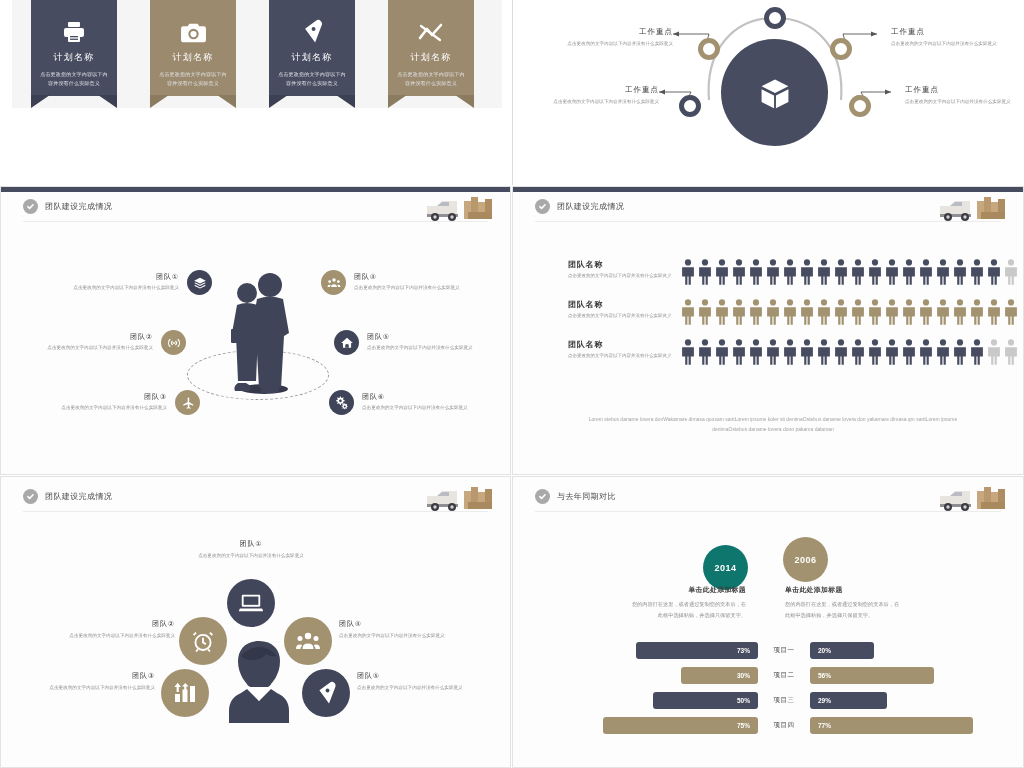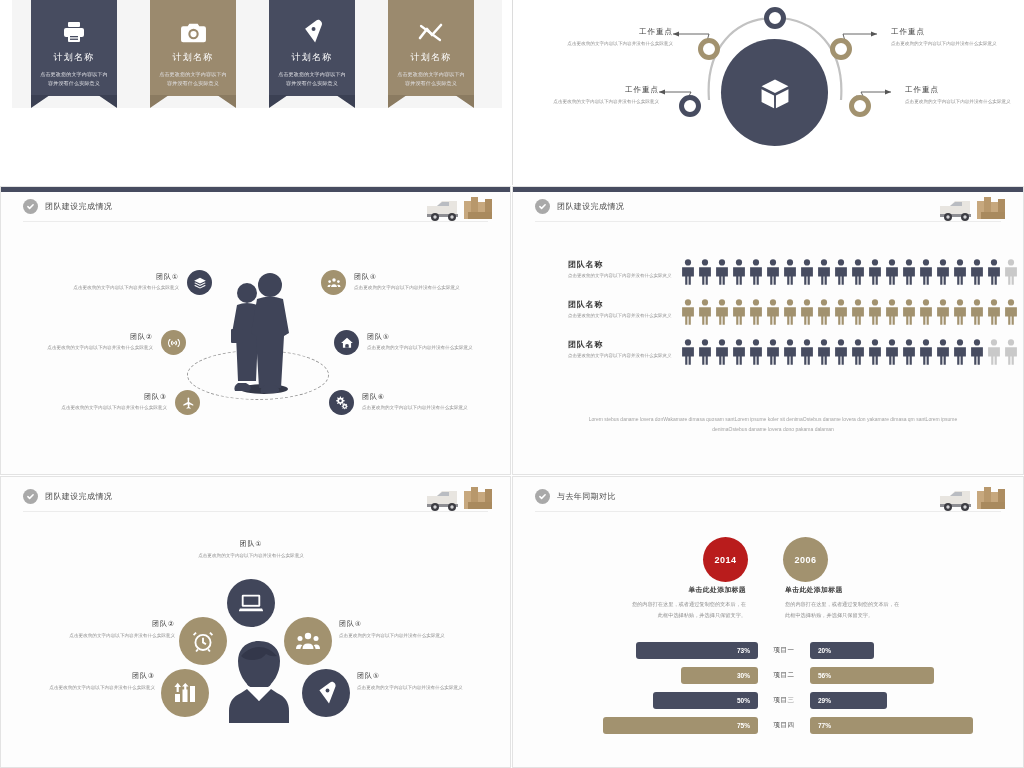--- a/index.html
+++ b/index.html
@@ -138,21 +138,21 @@
   .hl-r1  { left:338px; top:142px; text-align:left; }
   .hl-l2  { left:22px;  top:194px; text-align:right; }
   .hl-r2  { left:356px; top:194px; text-align:left; }
 
   
   .ycirc {
     position:absolute; width:45px; height:45px; border-radius:50%;
     display:flex; align-items:center; justify-content:center;
     color:#fff; font-size:9px; font-weight:700; letter-spacing:.5px;
   }
-  .yc-a { left:190px; top:60px; background:#b91c1c; }
+  .yc-a { left:190px; top:68px; background:#0f766e; }
   .yc-b { left:270px; top:60px; background:#a2926f; }
   .ycol { position:absolute; width:115px; }
   .ycol .yt { font-size:6.8px; font-weight:700; color:#3d3d3d; margin-bottom:4px; letter-spacing:.4px; }
   .ycol .yd { font-size:5.2px; line-height:2.1; color:#8c8c8c; }
   .ycol-a { left:118px; top:108px; text-align:right; }
   .ycol-b { left:272px; top:108px; text-align:left; }
 
   .brow { position:absolute; left:0; width:512px; height:20px; display:flex; align-items:center; }
   .brow .leftbar { width:245px; flex:0 0 245px; display:flex; justify-content:flex-end; }
   .brow .cat { width:52px; flex:0 0 52px; text-align:center; font-size:6.5px; color:#4a4a4a; letter-spacing:.5px; }

